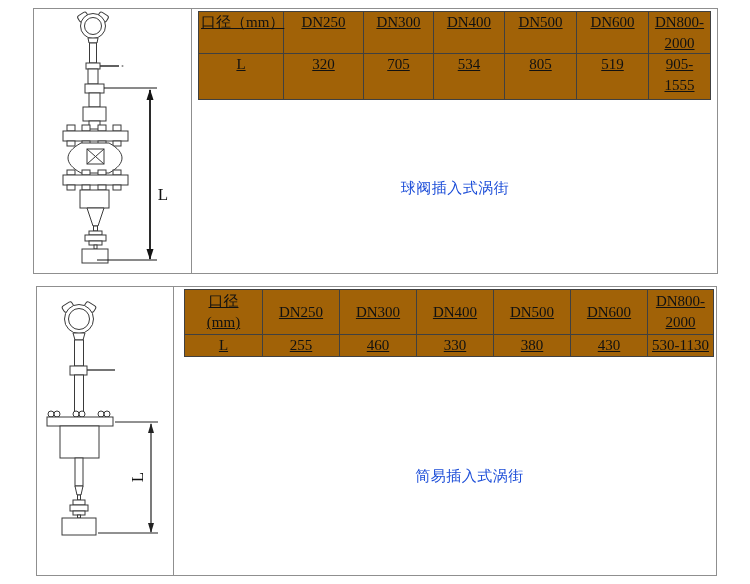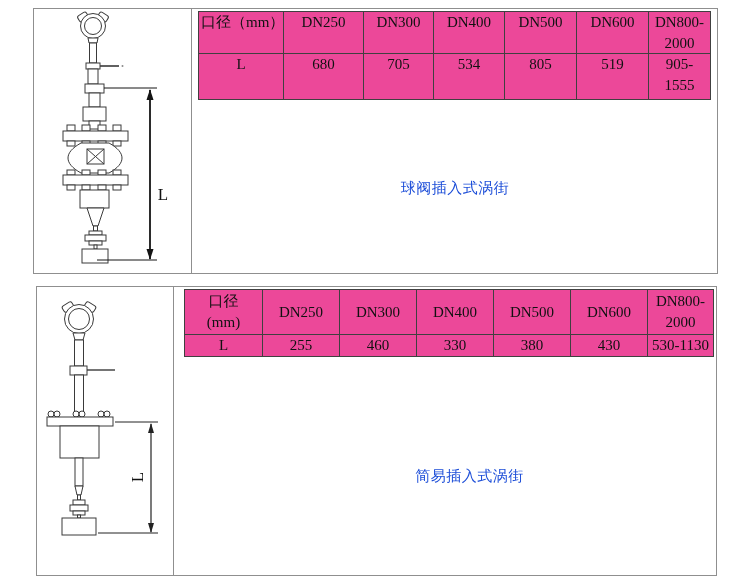--- a/index.html
+++ b/index.html
@@ -8,22 +8,22 @@
     font-family:"Liberation Serif", serif;color:#1c1c1c;
   }
   .panel{position:absolute;border:1px solid #8f8f8f;background:#ffffff;box-sizing:border-box;}
   .panel-top{left:33px;top:8px;width:685px;height:266px;}
   .panel-bottom{left:36px;top:286px;width:681px;height:290px;}
   .vdivider{position:absolute;top:0;bottom:0;width:1px;background:#8f8f8f;}
   .panel-top .vdivider{left:157px;}
   .panel-bottom .vdivider{left:136px;}
   .drawing{position:absolute;left:0;top:0;}
   table.dim{
-    position:absolute;border-collapse:collapse;table-layout:fixed;background:#ec4899;
-    font-family:"Liberation Serif", serif;font-size:15px;color:#111;
+    position:absolute;border-collapse:collapse;table-layout:fixed;background:#a16207;
+    font-family:"Liberation Serif", serif;font-size:15px;color:#111;text-decoration:underline;
   }
   table.dim td{
     border:1px solid #404040;text-align:center;padding:0 2px;line-height:1.38;
     overflow-wrap:break-word;
   }
   .tbl-top{left:164px;top:2px;width:512px;}
   .tbl-top td{vertical-align:top;padding-top:4px;}
   .tbl-top tr.hdr{height:41px;}
   .tbl-top tr.dat{height:46px;}
   .tbl-bot{left:147px;top:2px;width:529px;padding-left:28px;}
@@ -121,21 +121,21 @@
         <td class="nowrap">口径（mm）</td>
         <td>DN250</td>
         <td>DN300</td>
         <td>DN400</td>
         <td>DN500</td>
         <td>DN600</td>
         <td>DN800-2000</td>
       </tr>
       <tr class="dat">
         <td>L</td>
-        <td>680</td>
+        <td>320</td>
         <td>705</td>
         <td>534</td>
         <td>805</td>
         <td>519</td>
         <td>905-1555</td>
       </tr>
     </tbody>
       </table>
 
     <div class="caption">球阀插入式涡街</div>

